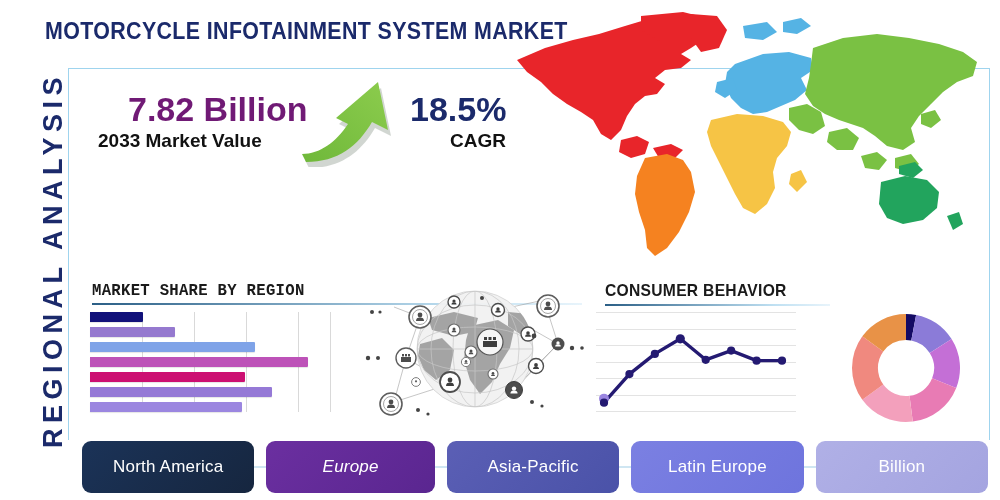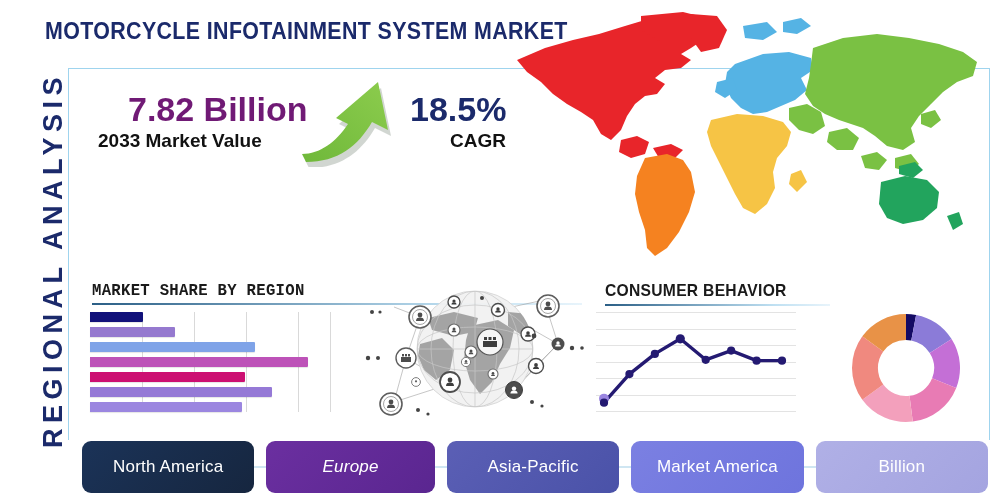--- a/index.html
+++ b/index.html
@@ -110,21 +110,21 @@
 
   
   .line-chart{position:absolute;left:596px;top:312px;width:200px;height:100px;}
   .line-grid{position:absolute;inset:0;}
   .line-grid i{position:absolute;left:0;right:0;height:1px;background:#e3e3e3;}
 
   
   .donut-wrap{position:absolute;left:848px;top:310px;width:116px;height:116px;}
 
   
-  .tabs{position:absolute;left:82px;top:441px;width:906px;height:52px;display:flex;align-items:center;justify-content:flex-end;}
+  .tabs{position:absolute;left:82px;top:441px;width:906px;height:52px;display:flex;align-items:center;}
   .tab{
     height:52px;border-radius:9px;display:flex;align-items:center;justify-content:center;
     color:#ffffff;font-size:17px;letter-spacing:.2px;white-space:nowrap;
   }
   .tab-gap{flex:0 0 12px;height:1px;background:#cfe6f2;}
   .tabs-baseline{position:absolute;left:82px;top:466px;width:906px;height:1px;background:#cfe6f2;z-index:-1;}
 </style>
 </head>
 <body>
 
@@ -430,21 +430,21 @@
       <div class="tab-gap"></div>
       <div class="tab" style="width: 172px; background: linear-gradient(135deg, rgb(107, 47, 160), rgb(90, 38, 144)); font-style: italic;">
         <span>Europe</span>
       </div>
       <div class="tab-gap"></div>
       <div class="tab" style="width: 176px; background: linear-gradient(135deg, rgb(91, 95, 181), rgb(74, 82, 168));">
         <span>Asia-Pacific</span>
       </div>
       <div class="tab-gap"></div>
       <div class="tab" style="width: 176px; background: linear-gradient(135deg, rgb(123, 128, 226), rgb(110, 116, 221));">
-        <span>Market America</span>
+        <span>Latin Europe</span>
       </div>
       <div class="tab-gap"></div>
       <div class="tab" style="width: 176px; background: linear-gradient(135deg, rgb(176, 176, 230), rgb(164, 164, 224));">
         <span>Billion</span>
       </div>
     </div>
 
 </div>
 
 </body></html>

